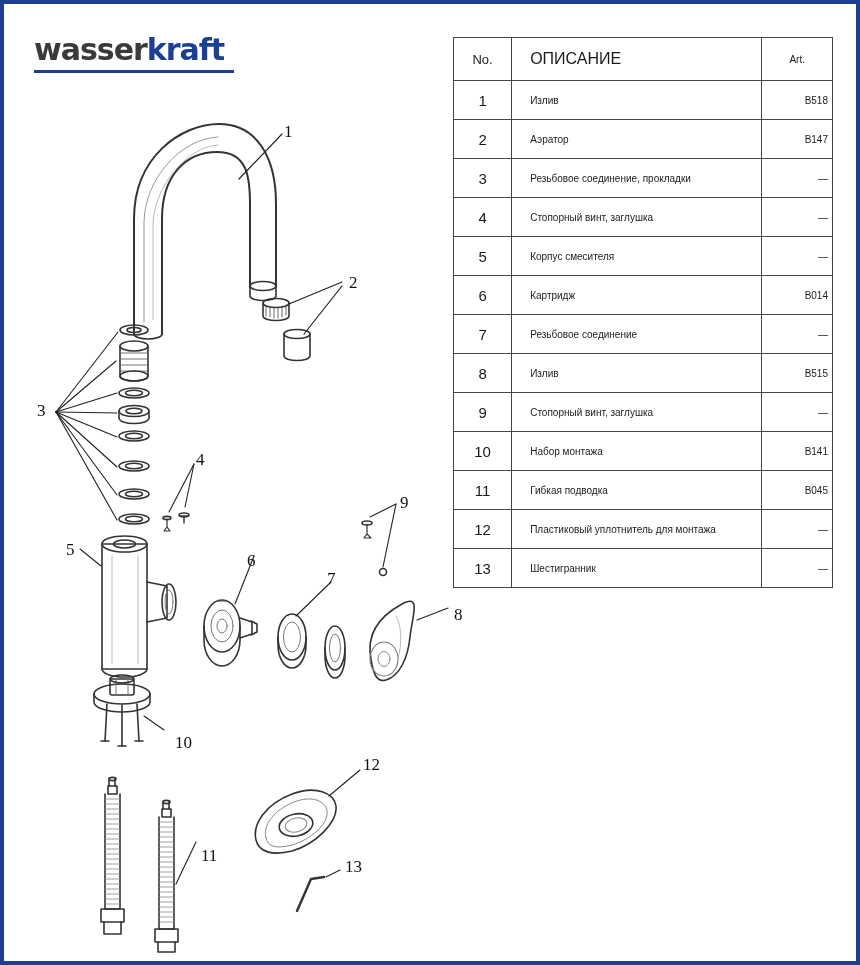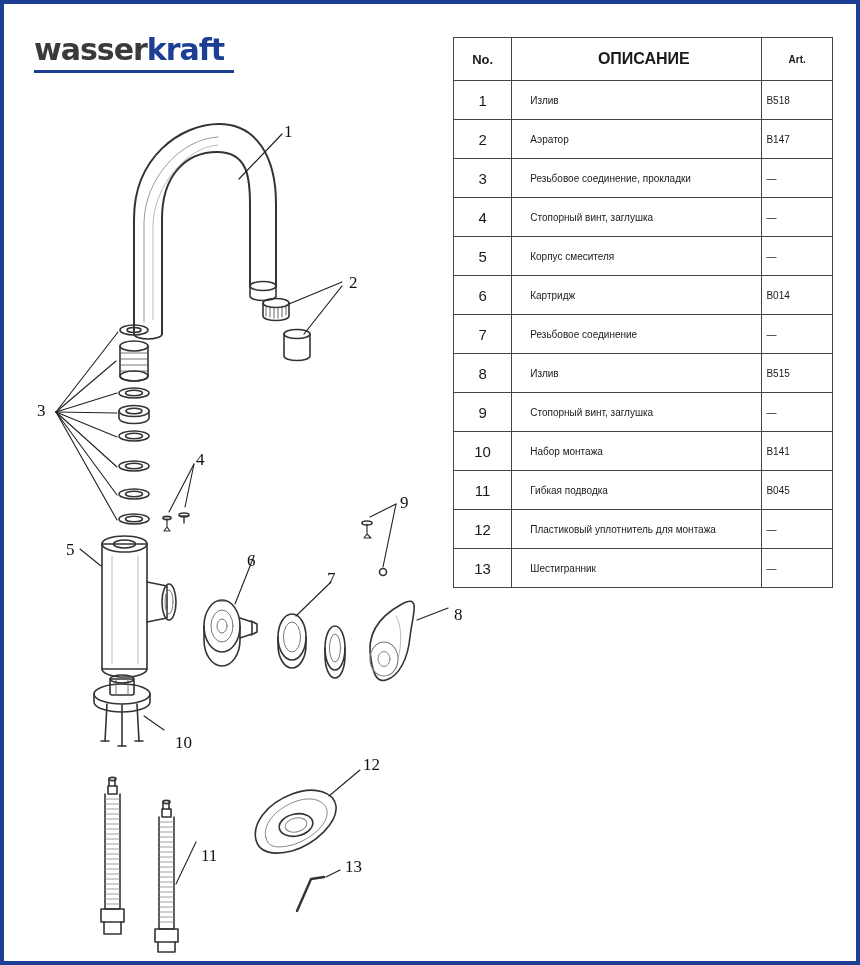--- a/index.html
+++ b/index.html
@@ -54,30 +54,30 @@
     font-size: 14px;
     color: #1a1a1a;
     background: #fff;
   }
   .parts-table th, .parts-table td {
     border: 1px solid #444;
     padding: 6px 4px;
     vertical-align: middle;
   }
   .parts-table thead th {
-    font-weight: bold;
+    font-weight: normal;
     text-align: center;
     height: 30px;
   }
   .parts-table thead th.col-no { font-size: 13px; }
   .parts-table thead th.col-desc { font-size: 16px; }
   .parts-table thead th.col-art { font-size: 10px; }
   .col-no { width: 54px; text-align: center; }
   .col-desc { width: 250px; text-align: left; padding-left: 18px !important; }
-  .col-art { width: 68px; text-align: left; }
+  .col-art { width: 68px; text-align: right; }
   .parts-table tbody td {
     height: 26px;
     font-size: 10px;
   }
   .parts-table tbody td.col-no { font-size: 15px; }
 
   
   .drawing {
     position: absolute;
     left: 0;
@@ -101,21 +101,21 @@
 
   <div class="logo">
     <span>wasser</span><span class="kraft">kraft</span>
   </div>
   <div class="logo-underline"></div>
 
   <table class="parts-table">
     <thead>
       <tr>
         <th class="col-no">No.</th>
-        <th class="col-desc" style="text-align:center;">ОПИСАНИЕ</th>
+        <th class="col-desc" style="text-align:left;">ОПИСАНИЕ</th>
         <th class="col-art">Art.</th>
       </tr>
     </thead>
     <tbody>
       <tr>
         <td class="col-no">1</td>
         <td class="col-desc">Излив</td>
         <td class="col-art">B518</td>
       </tr>
       <tr>

